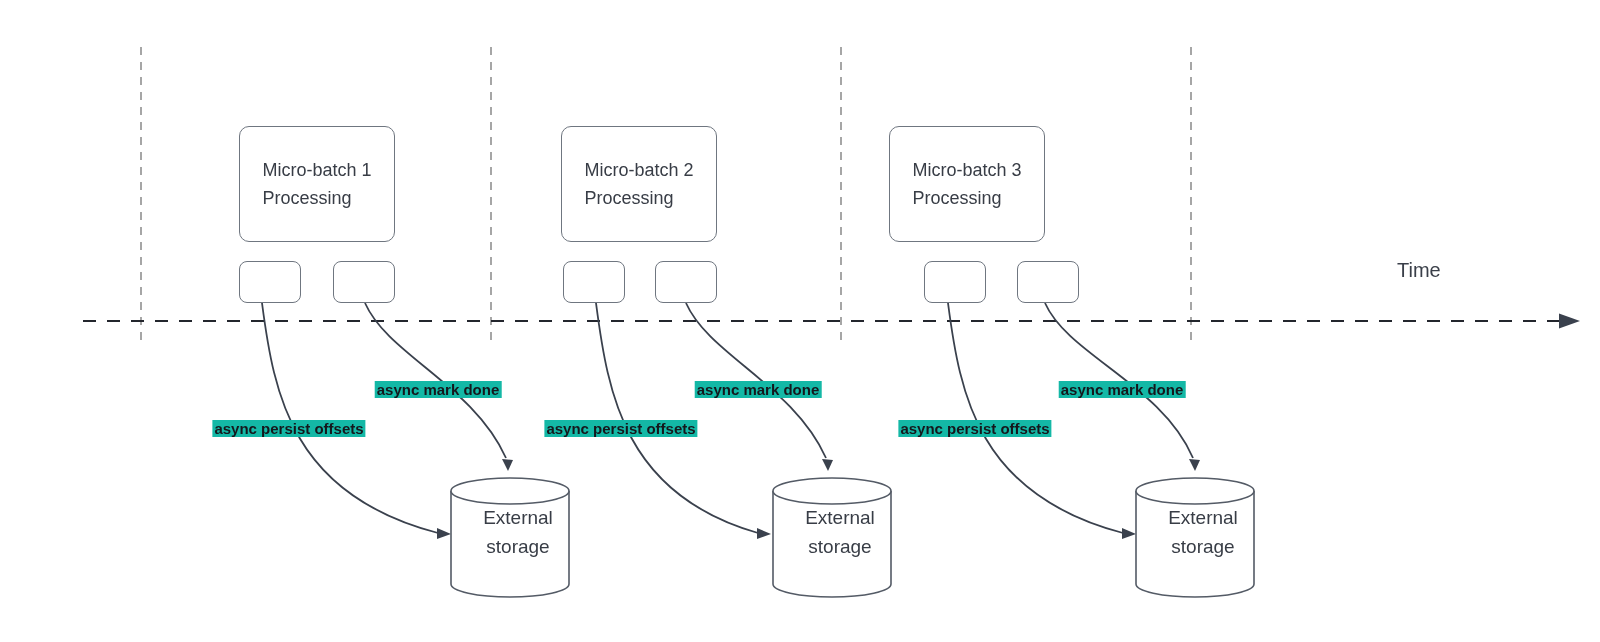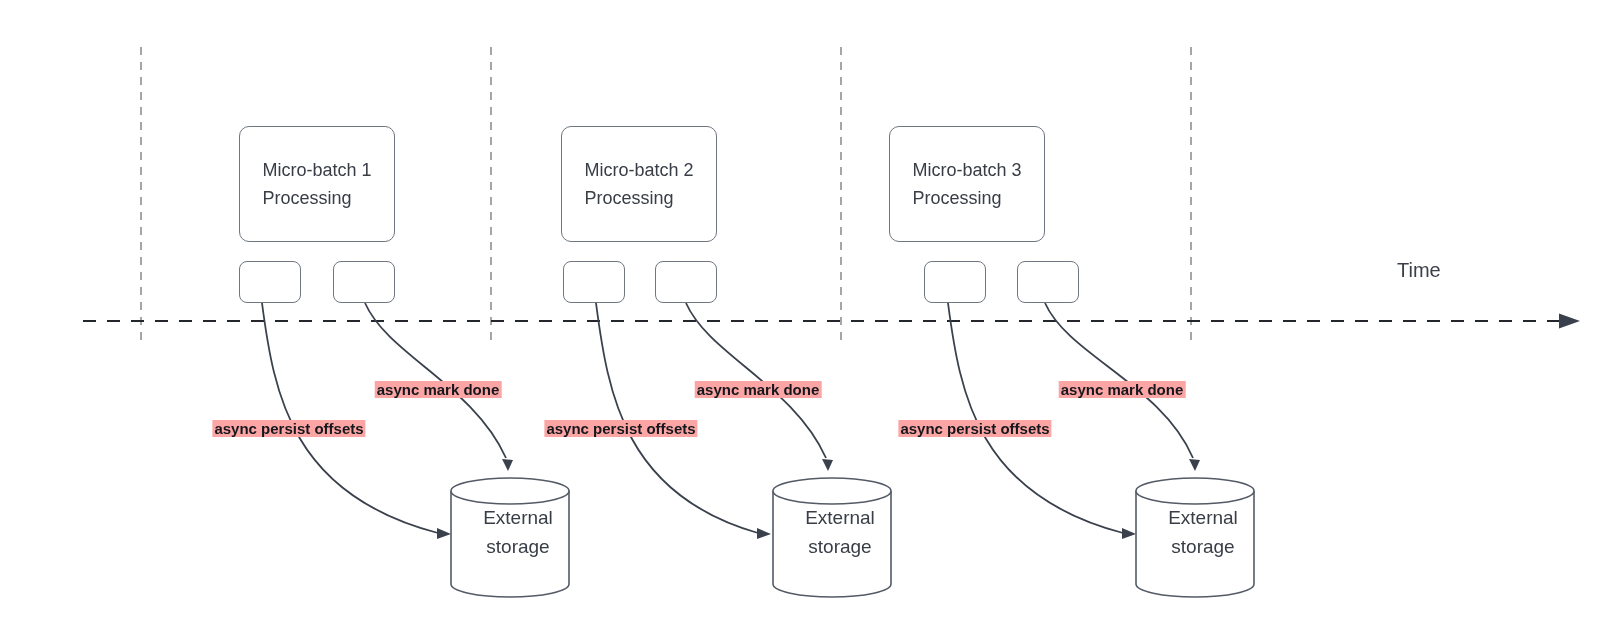--- a/index.html
+++ b/index.html
@@ -78,21 +78,21 @@
     background: #fff;
     border: 1.6px solid var(--shape_border);
     border-radius: 8px;
   }
   .flow-label {
     position: absolute;
     transform: translateX(-50%);
     font-size: 15px;
     font-weight: bold;
     color: var(--label_text);
-    background: #fca5a5;
+    background: #14b8a6;
     padding: 0 2px;
     white-space: nowrap;
   }
   .storage-label {
     position: absolute;
     width: 118px;
     text-align: center;
     font-size: 19px;
     line-height: 29px;
     color: var(--shape_text);

